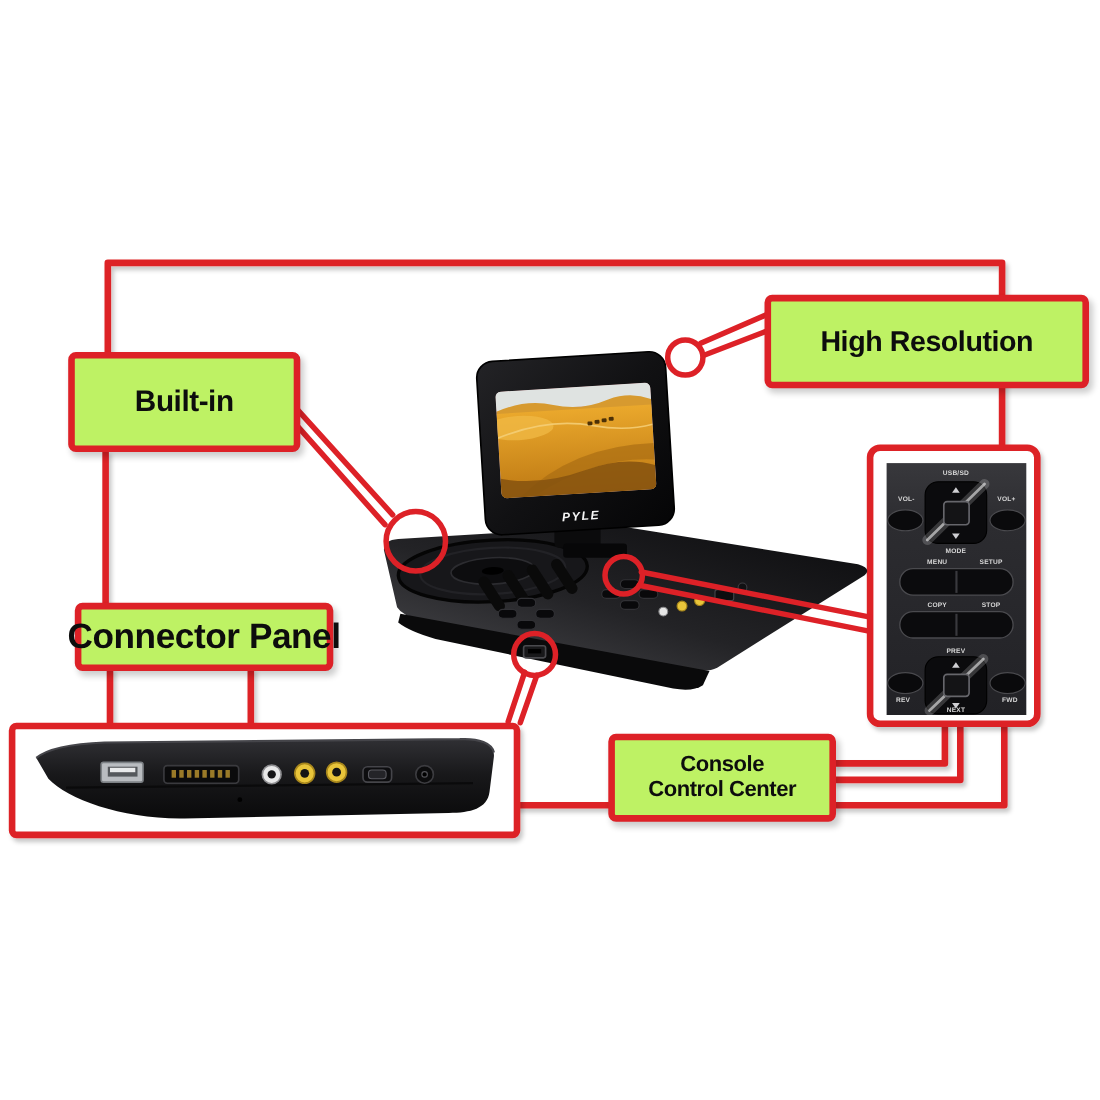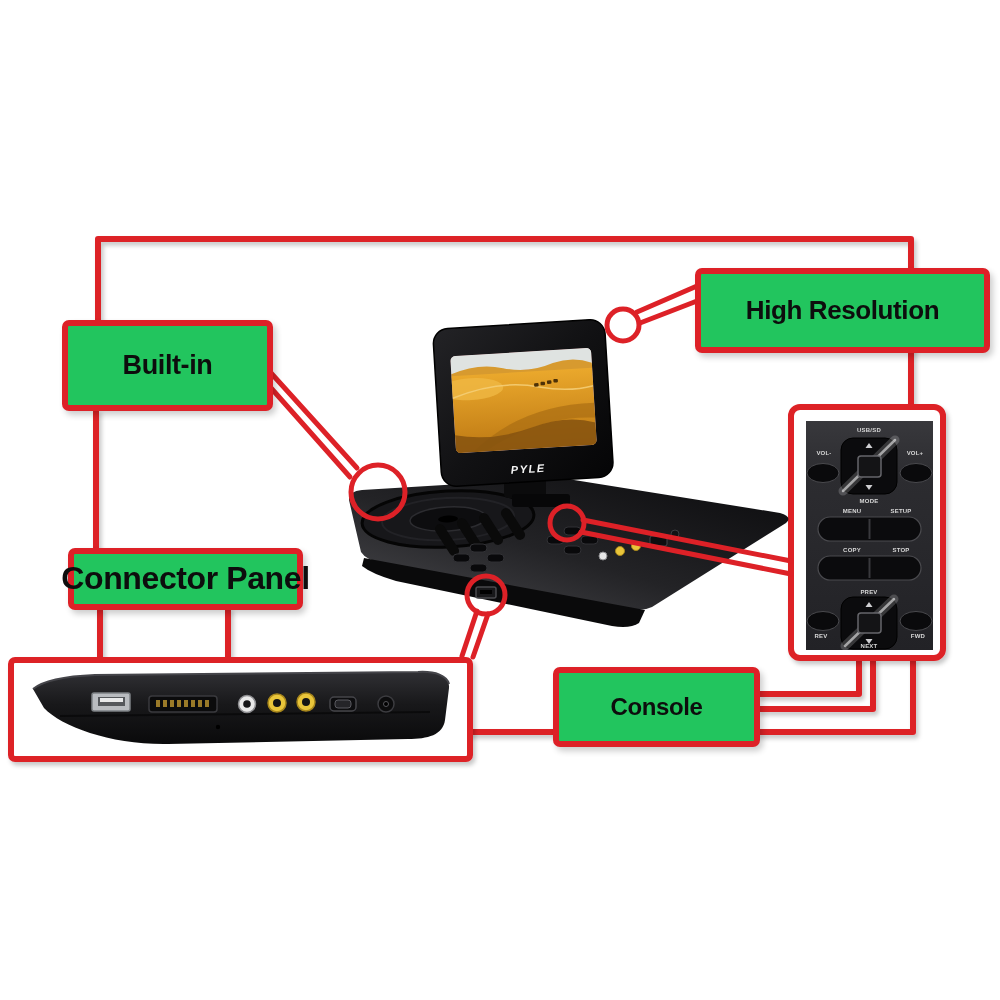--- a/index.html
+++ b/index.html
@@ -1,31 +1,31 @@
 <!DOCTYPE html>
 <html><head>
 <meta charset="utf-8">
 <style>
   html,body{margin:0;padding:0;background:#ffffff;}
   .stage{position:relative;width:1000px;height:1000px;background:#ffffff;overflow:hidden;
          font-family:"Liberation Sans",sans-serif;}
   .artwork{position:absolute;left:0;top:0;}
   .label-box{
-    position:absolute;box-sizing:border-box;background:#22c55e;
+    position:absolute;box-sizing:border-box;background:#bef264;
     border:6px solid #dd2127;border-radius:7px;
     display:flex;flex-direction:column;align-items:center;justify-content:center;
     box-shadow:3px 4px 6px rgba(0,0,0,.20);
     color:#0d0d0d;font-weight:700;text-align:center;letter-spacing:-.4px;
     line-height:1.17;z-index:5;
   }
   .label-box span{display:block;white-space:nowrap;}
   #box-built-in   {left:62px;top:320px;width:211px;height:91px;font-size:27px;gap:38px;}
   #box-high-res   {left:695px;top:268px;width:295px;height:85px;font-size:26px;}
   #box-connector  {left:68px;top:548px;width:235px;height:62px;font-size:32px;}
-  #box-console    {left:553px;top:667px;width:207px;height:80px;font-size:24px;}
+  #box-console    {left:553px;top:667px;width:207px;height:80px;font-size:20px;}
   svg text{font-family:"Liberation Sans",sans-serif;}
   .panel-lbl{fill:#d8d8d8;font-size:6px;font-weight:700;letter-spacing:.2px;text-anchor:middle;}
   .pyle{fill:#f5f5f5;font-size:11px;font-weight:700;font-style:italic;letter-spacing:1.5px;text-anchor:middle;}
 </style>
 </head>
 <body>
 
 <div class="stage">
 
 <svg class="artwork" width="1000" height="1000" viewBox="0 0 1000 1000">
@@ -243,15 +243,16 @@
 <div class="label-box" id="box-high-res">
   <span>High Resolution</span>
 </div>
 
 <div class="label-box" id="box-connector">
   <span>Connector Panel</span>
 </div>
 
 <div class="label-box" id="box-console">
   <span>Console</span>
+  <span>Control Center</span>
 </div>
 
 </div>
 
 </body></html>

